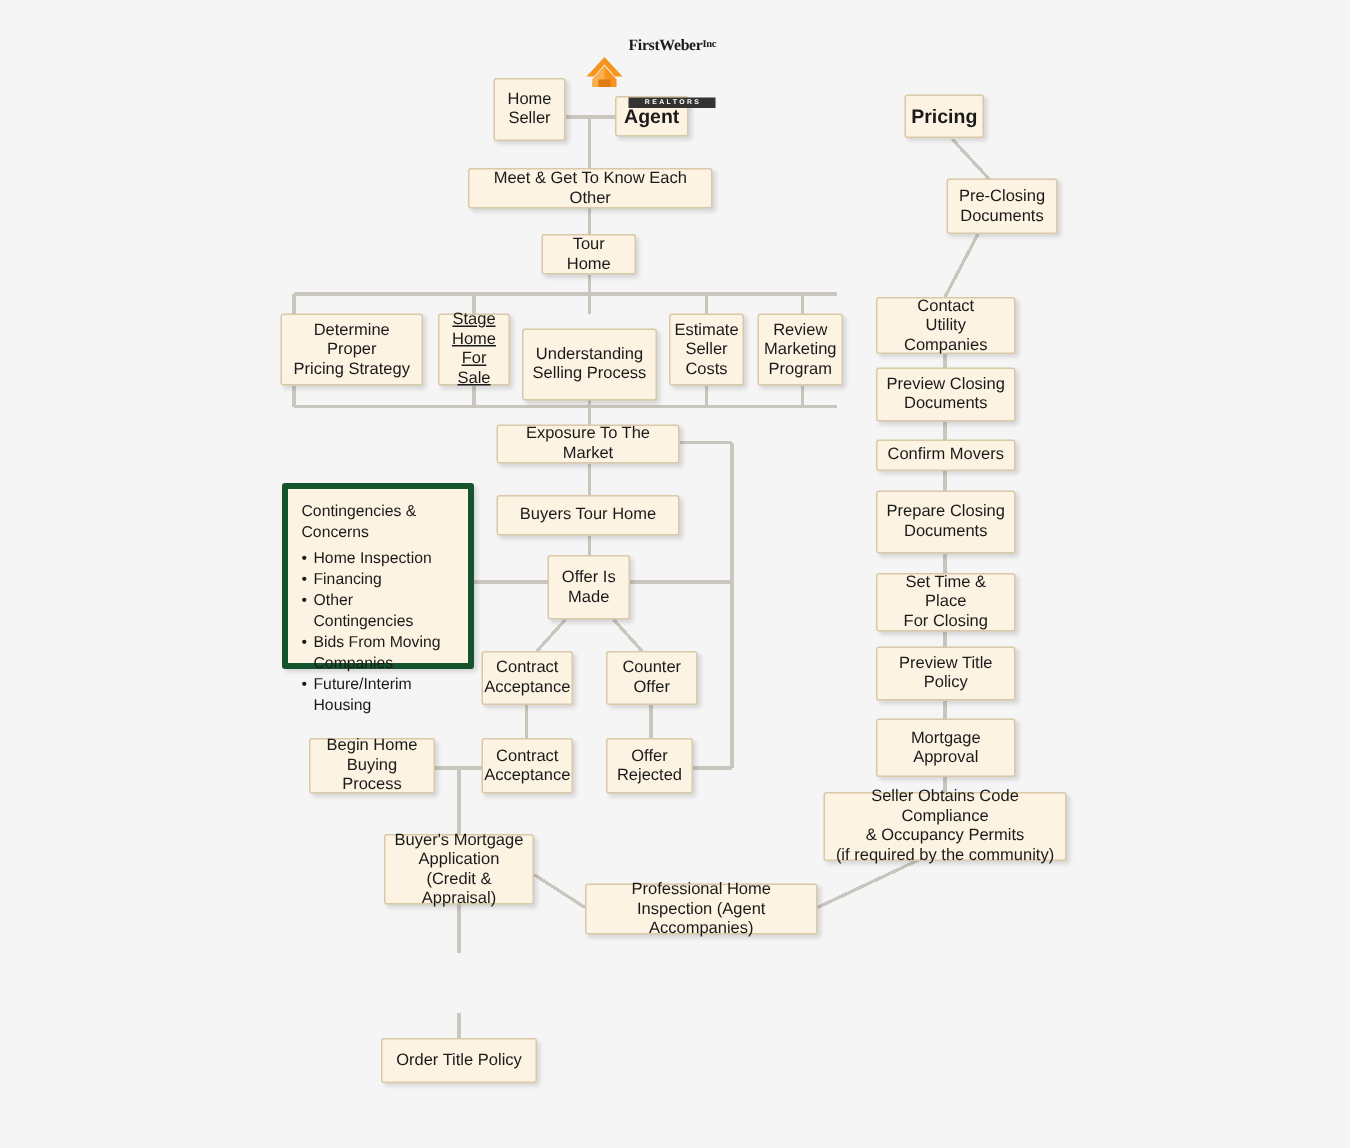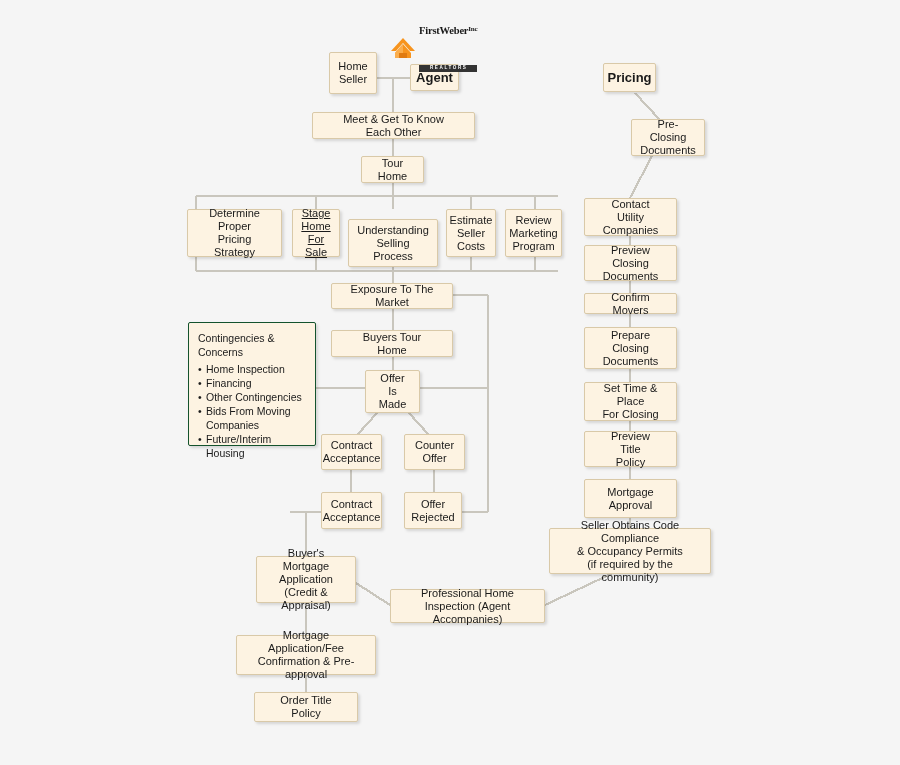--- a/index.html
+++ b/index.html
@@ -22,32 +22,32 @@
     border:1px solid #d9c9a8;
     border-radius:2px;
     box-shadow:2px 2px 3px rgba(0,0,0,0.13);
     color:#1a1a1a;
     font-size:11px;
     line-height:13px;
     display:flex;
     align-items:center;
     justify-content:center;
     text-align:center;
-    padding:3px 17px;
+    padding:3px 5px;
     white-space:pre-line;
     z-index:5;
   }
   .node.bold{font-weight:bold;font-size:13px;}
 
   
   .listbox{
     position:absolute;
     box-sizing:border-box;
     background:#fdf3e2;
-    border:1px solid #14532d;
+    border:4px solid #14532d;
     border-radius:2px;
     box-shadow:2px 2px 3px rgba(0,0,0,0.13);
     color:#1a1a1a;
     font-size:10.5px;
     line-height:14px;
     text-align:left;
     padding:8px 9px;
     z-index:5;
   }
   .listbox .lb-title{margin-bottom:3px;}
@@ -228,30 +228,30 @@
 
   <div class="node" style="left:404px;top:434px;width:61px;height:36px;">Counter
 Offer</div>
 
   <div class="node" style="left:321px;top:492px;width:61px;height:37px;">Contract
 Acceptance</div>
 
   <div class="node" style="left:404px;top:492px;width:58px;height:37px;">Offer
 Rejected</div>
 
+  <div class="node" style="left:206px;top:492px;width:84px;height:37px;">Begin Home
+Buying Process</div>
 
   <div class="node" style="left:256px;top:556px;width:100px;height:47px;">Buyer's Mortgage
 Application
 (Credit &amp; Appraisal)</div>
 
   <div class="node" style="left:390px;top:589px;width:155px;height:34px;">Professional Home
 Inspection (Agent Accompanies)</div>
 
-  <div class="node" style="left:236px;top:635px;width:140px;height:40px;">Mortgage Application/Fee
-Confirmation &amp; Pre-approval</div>
 
   <div class="node" style="left:254px;top:692px;width:104px;height:30px;">Order Title Policy</div>
 
   <div class="node" style="left:584px;top:198px;width:93px;height:38px;">Contact
 Utility Companies</div>
 
   <div class="node" style="left:584px;top:245px;width:93px;height:36px;">Preview Closing
 Documents</div>
 
   <div class="node" style="left:584px;top:293px;width:93px;height:21px;">Confirm Movers</div>

